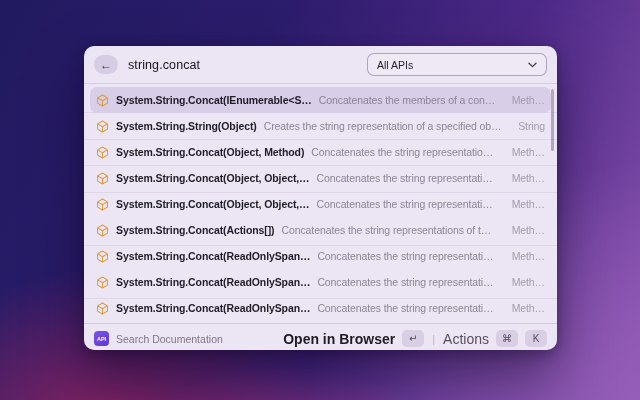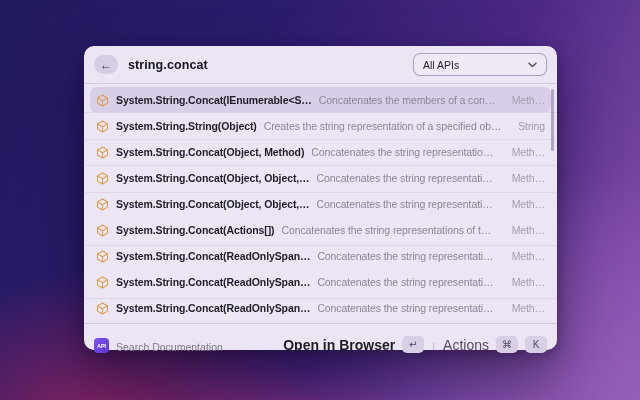--- a/index.html
+++ b/index.html
@@ -31,26 +31,26 @@
     padding: 0 10px; gap: 10px;
     border-bottom: 1px solid rgba(95,70,130,0.16);
   }
   .back-btn {
     width: 24px; height: 19px; border-radius: 10px;
     background: #d6cce3; color: #3c3847;
     display: flex; align-items: center; justify-content: center;
     font-size: 12px; line-height: 1; cursor: default;
   }
   .query {
-    font-size: 12.5px; font-weight: 700; color: #17151d;
+    font-size: 12.5px; font-weight: 400; color: #17151d;
     letter-spacing: 0.1px;
   }
   .dropdown {
     margin-left: auto;
-    width: 134px; height: 23px; box-sizing: border-box;
+    width: 180px; height: 23px; box-sizing: border-box;
     border: 1px solid rgba(85,55,115,0.4); border-radius: 7px;
     background: rgba(255,255,255,0.18);
     display: flex; align-items: center; justify-content: space-between;
     padding: 0 9px; font-size: 10.5px; color: #262230;
   }
   .chev svg { display: block; }
   
   .list {
     flex: 1 1 auto; position: relative; padding: 3px 0 2px;
     background-image: repeating-linear-gradient(
@@ -75,21 +75,21 @@
   .rtype { color: #a29cae; margin-left: auto; padding-left: 8px; flex: 0 0 auto; }
   .scrollbar {
     position: absolute; right: 3px; top: 5px;
     width: 3px; height: 62px; border-radius: 2px;
     background: rgba(110,88,140,0.45);
   }
   
   .footer {
     flex: 0 0 29px; height: 29px;
     border-top: 1px solid rgba(95,70,130,0.18);
-    display: flex; align-items: flex-end;
+    display: flex; align-items: center;
     padding: 0 10px; gap: 7px;
     border-radius: 0 0 10px 10px;
   }
   .ext-badge {
     width: 15px; height: 15px; border-radius: 4px;
     background: linear-gradient(140deg, #7c54ea, #5e37d1);
     color: #fff; font-size: 5.5px; font-weight: 700;
     display: flex; align-items: center; justify-content: center;
   }
   .footer-label { font-size: 10.5px; color: #7c7689; }

